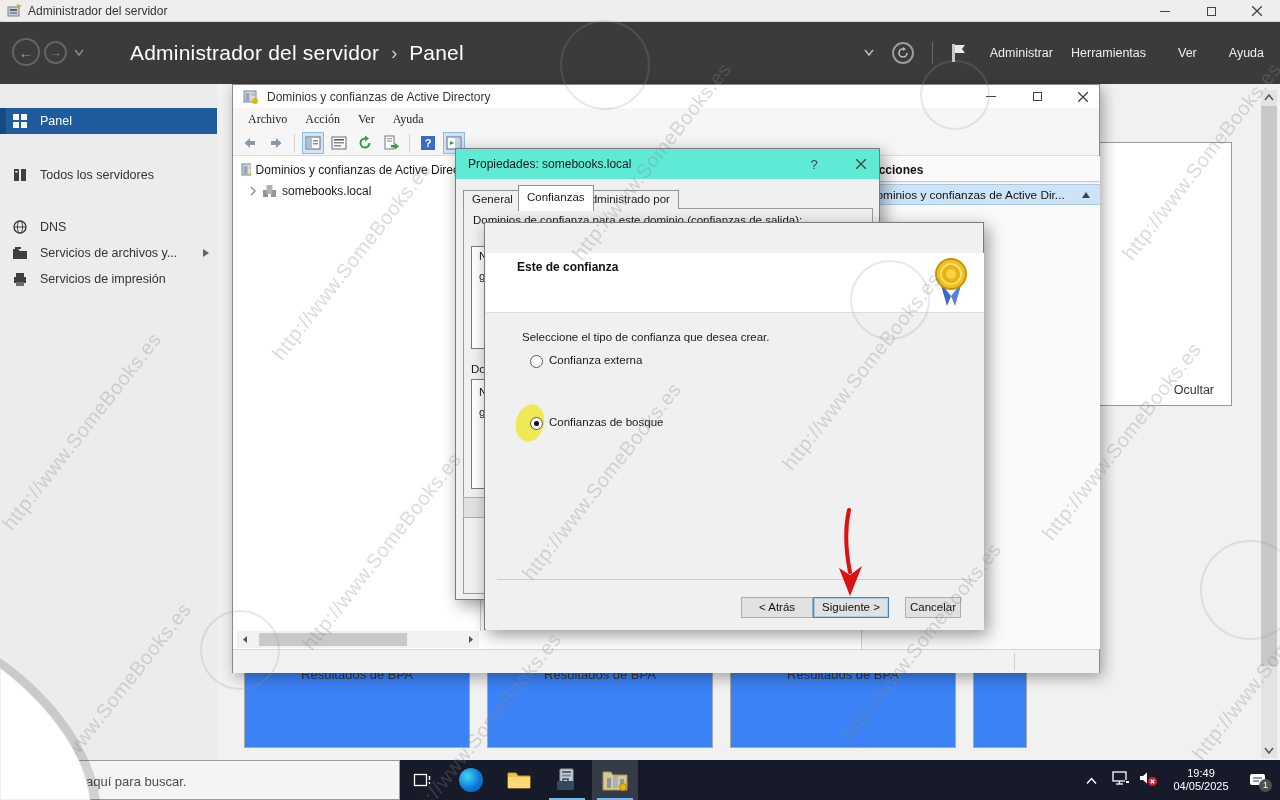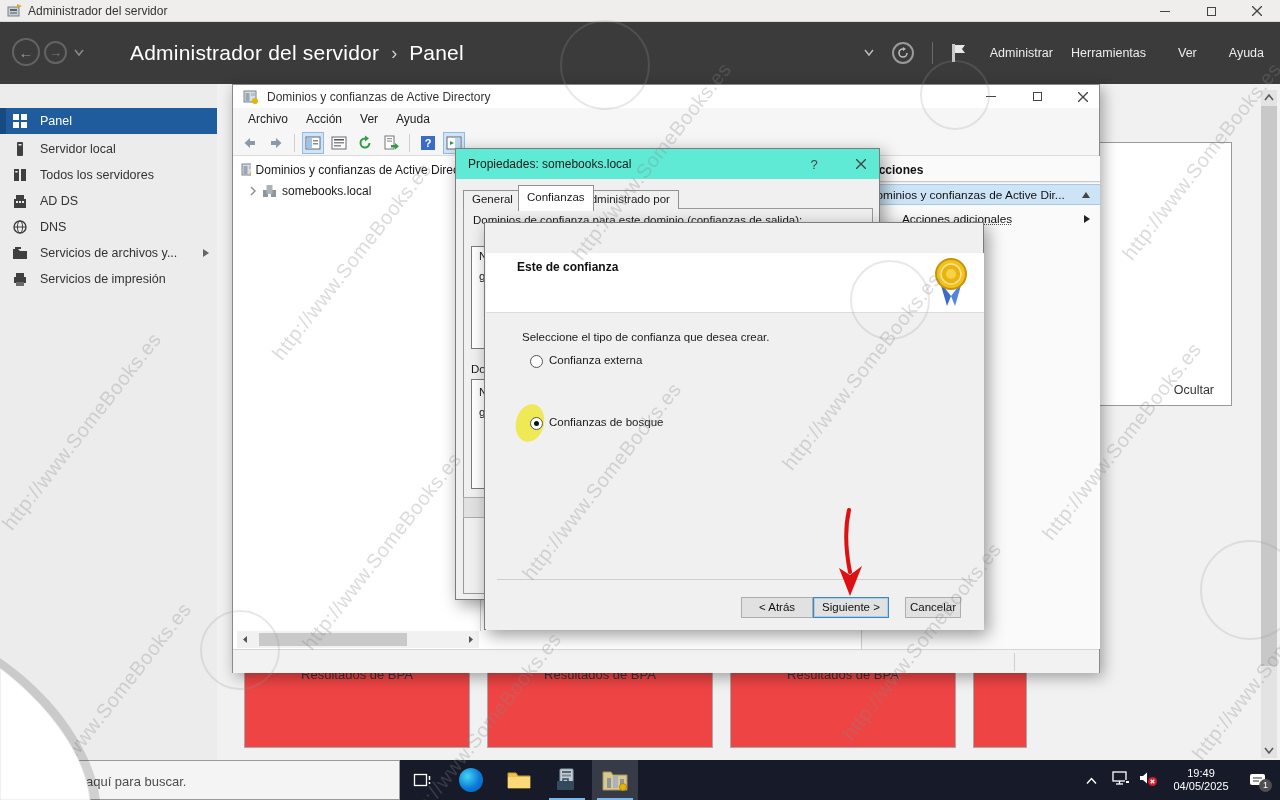--- a/index.html
+++ b/index.html
@@ -27,34 +27,34 @@
   
   #sidebar { left:0; top:84px; width:217px; height:676px; background:#ececec; z-index:1; }
   .side-item { position:absolute; left:0; width:217px; height:26px; display:flex; align-items:center; gap:12px; padding-left:12px; font-size:12.5px; color:#333; cursor:default; }
   .side-item.sel { background:#1f5c9d; color:#fff; border-left:6px solid #174a80; padding-left:6px; }
   .side-item svg { flex:0 0 auto; }
   .side-sub { position:absolute; right:8px; width:0; height:0; border-top:5px solid transparent; border-bottom:5px solid transparent; border-left:6px solid transparent; border-left-color:#777; }
   .tri-right-outline { width:0;height:0;border-top:4px solid transparent;border-bottom:4px solid transparent;border-left:6px solid #666; }
 
   
   #content { left:217px; top:84px; width:1063px; height:676px; background:#f1f1f1; z-index:0; }
-  .tile { position:absolute; background:#ef4444; border:1px solid #a8a8a8; }
+  .tile { position:absolute; background:#3b82f6; border:1px solid #a8a8a8; }
   .tile .tile-title { position:absolute; top:12px; left:0; width:100%; text-align:center; font-size:13px; color:#333; }
   #hide-tile { position:absolute; background:#fff; border:1px solid #9a9a9a; }
   #hide-tile span { position:absolute; right:17px; bottom:8px; font-size:12.5px; color:#333; }
   #sm-scroll { position:absolute; background:#e3e3e3; }
   #sm-scroll .thumb { position:absolute; left:0; width:16px; background:#c8c8c8; }
   .chev { stroke:#5a5a5a; stroke-width:1.6; fill:none; }
 
   
   #mmc { left:232px; top:84px; width:868px; height:589px; background:#fff; border:1px solid #8a8a8a; box-shadow:3px 4px 14px rgba(0,0,0,.35); z-index:10; }
   #mmc-titlebar { position:absolute; left:0; top:0; width:100%; height:23px; background:#fff; }
   #mmc-title { position:absolute; left:34px; top:5px; font-size:12px; color:#333; white-space:nowrap; }
   .mmc-ctl { position:absolute; top:0; width:36px; height:23px; display:flex; align-items:center; justify-content:center; }
-  #mmc-menubar { position:absolute; left:0; top:23px; width:100%; height:22px; background:#f6f6f6; display:flex; align-items:center; gap:0; font-size:12px; color:#222; }
+  #mmc-menubar { position:absolute; left:0; top:23px; width:100%; height:22px; background:#f6f6f6; display:flex; align-items:center; gap:0; font-size:12px; color:#222;font-family:Liberation Serif, serif; }
   #mmc-menubar span { padding:3px 9px; }
   #mmc-toolbar { position:absolute; left:0; top:45px; width:100%; height:26px; background:#f6f6f6; border-bottom:1px solid #dcdcdc; display:flex; align-items:center; padding-left:6px; gap:4px; }
   .tb-sep { width:1px; height:18px; background:#cfcfcf; margin:0 3px; }
   .tb-btn { width:22px; height:22px; display:flex; align-items:center; justify-content:center; }
   .tb-btn.toggled { background:#cfe4f7; border:1px solid #90bce4; }
   #tree-pane { position:absolute; left:0; top:71px; width:248px; height:475px; background:#fff; border-right:1px solid #d0d0d0; }
   .tree-row { position:absolute; display:flex; align-items:center; gap:5px; font-size:12px; color:#1a1a1a; white-space:nowrap; overflow:hidden; }
   #tree-hscroll { position:absolute; left:4px; top:546px; width:242px; height:17px; background:#f1f1f1; }
   #tree-hscroll .thumb { position:absolute; left:22px; top:2px; width:148px; height:13px; background:#c9c9c9; }
   .hs-arrow { position:absolute; top:2px; width:16px; height:13px; display:flex; align-items:center; justify-content:center; }
@@ -182,44 +182,27 @@
   <div id="sidebar" class="abs">
     <div class="side-item sel" style="top:24px">
       <svg width="16" height="16" fill="#fff">
           <rect x="1" y="1" width="6" height="6"></rect>
           <rect x="9" y="1" width="6" height="6"></rect>
           <rect x="1" y="9" width="6" height="6"></rect>
           <rect x="9" y="9" width="6" height="6"></rect>
         </svg>
       <span>Panel</span>
     </div>
-    <div class="side-item" style="top:52px">
-      <svg width="16" height="16" fill="#3f3f3f">
-          <rect x="5" y="1" width="6" height="14" rx="1"></rect>
-          <rect x="6.5" y="3" width="3" height="1.5" fill="#ececec"></rect>
-        </svg>
-      <span>Servidor local</span>
-    </div>
     <div class="side-item" style="top:78px">
       <svg width="16" height="16" fill="#3f3f3f">
           <rect x="2" y="2" width="5" height="12"></rect>
           <rect x="9" y="2" width="5" height="12"></rect>
           <rect x="3.2" y="4" width="2.5" height="1.5" fill="#ececec"></rect>
         </svg>
       <span>Todos los servidores</span>
-    </div>
-    <div class="side-item" style="top:104px">
-      <svg width="16" height="16" fill="#3f3f3f">
-          <rect x="2" y="6" width="12" height="9"></rect>
-          <rect x="4" y="2" width="8" height="4"></rect>
-          <rect x="4" y="8" width="2" height="2" fill="#ececec"></rect>
-          <rect x="7" y="8" width="2" height="2" fill="#ececec"></rect>
-          <rect x="10" y="8" width="2" height="2" fill="#ececec"></rect>
-        </svg>
-      <span>AD DS</span>
     </div>
     <div class="side-item" style="top:130px">
       <svg width="16" height="16">
           <circle cx="8" cy="8" r="6" fill="none" stroke="#3f3f3f" stroke-width="1.4"></circle>
           <ellipse cx="8" cy="8" rx="2.6" ry="6" fill="none" stroke="#3f3f3f" stroke-width="1"></ellipse>
           <line x1="2" y1="8" x2="14" y2="8" stroke="#3f3f3f" stroke-width="1"></line>
         </svg>
       <span>DNS</span>
     </div>
     <div class="side-item" style="top:156px">
@@ -376,24 +359,20 @@
 
     <div id="center-pane"></div>
 
     <div id="actions-pane">
       <span id="actions-title">Acciones</span>
       <div id="actions-title-rule"></div>
       <div id="actions-group">
         <span class="lbl">Dominios y confianzas de Active Dir...</span>
         <div class="tri-up"></div>
       </div>
-      <div id="actions-sub">
-        <span class="lbl">Acciones adicionales</span>
-        <div class="tri-right"></div>
-      </div>
     </div>
 
     <div id="tree-hscroll">
       <div class="hs-arrow" style="left:0">
           <svg width="8" height="9">
             <path d="M6 1 L2 4.5 L6 8" fill="#555"></path>
           </svg>
         </div>
       <div class="thumb"></div>
       <div class="hs-arrow" style="right:0">

